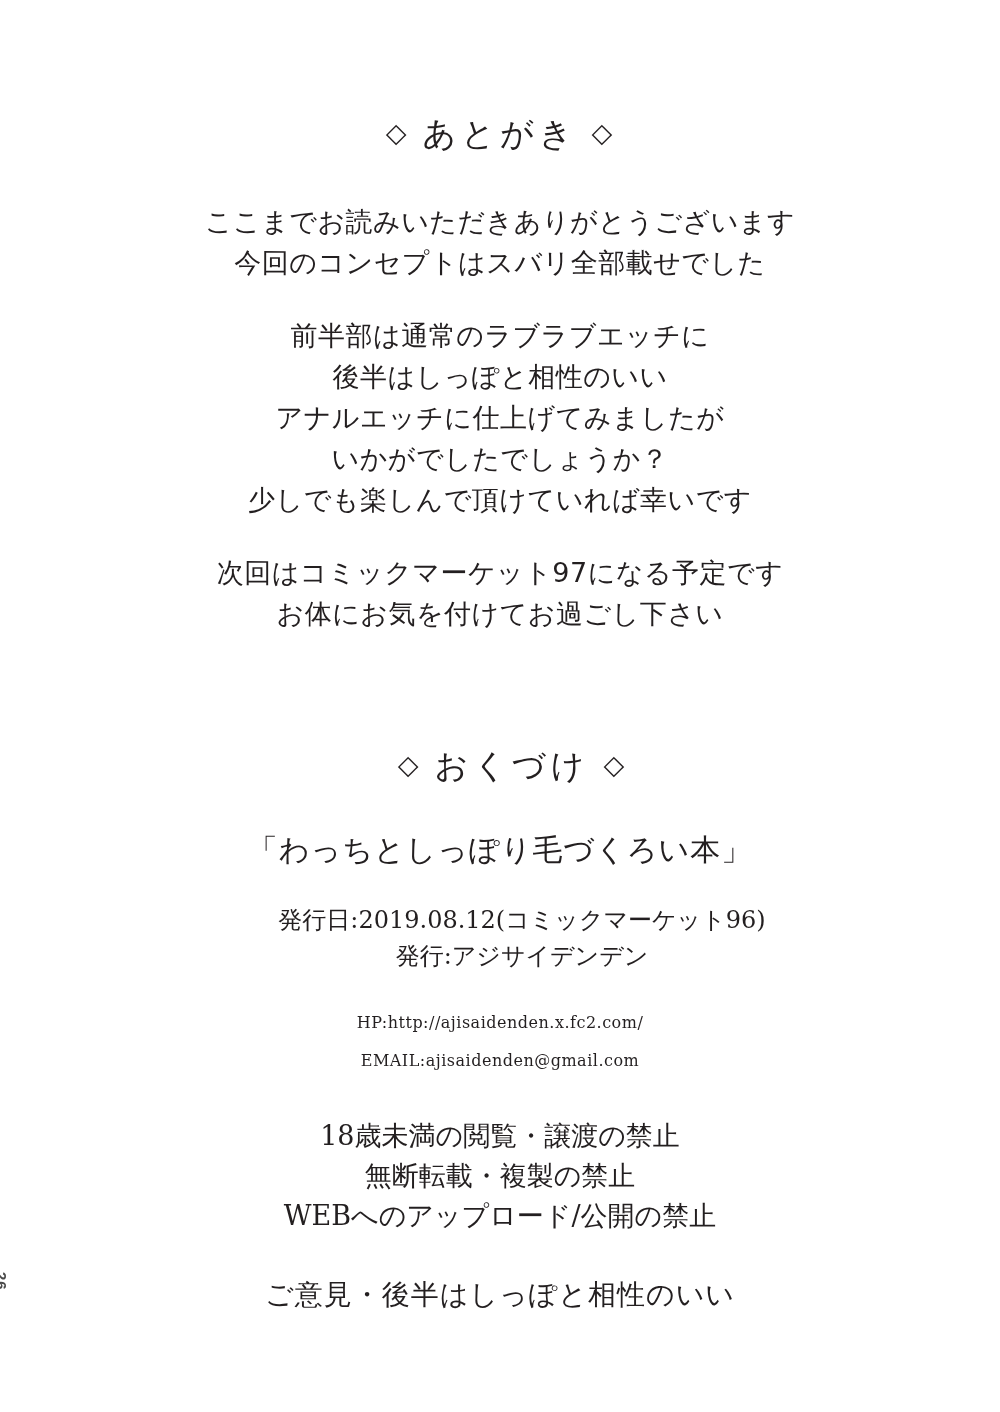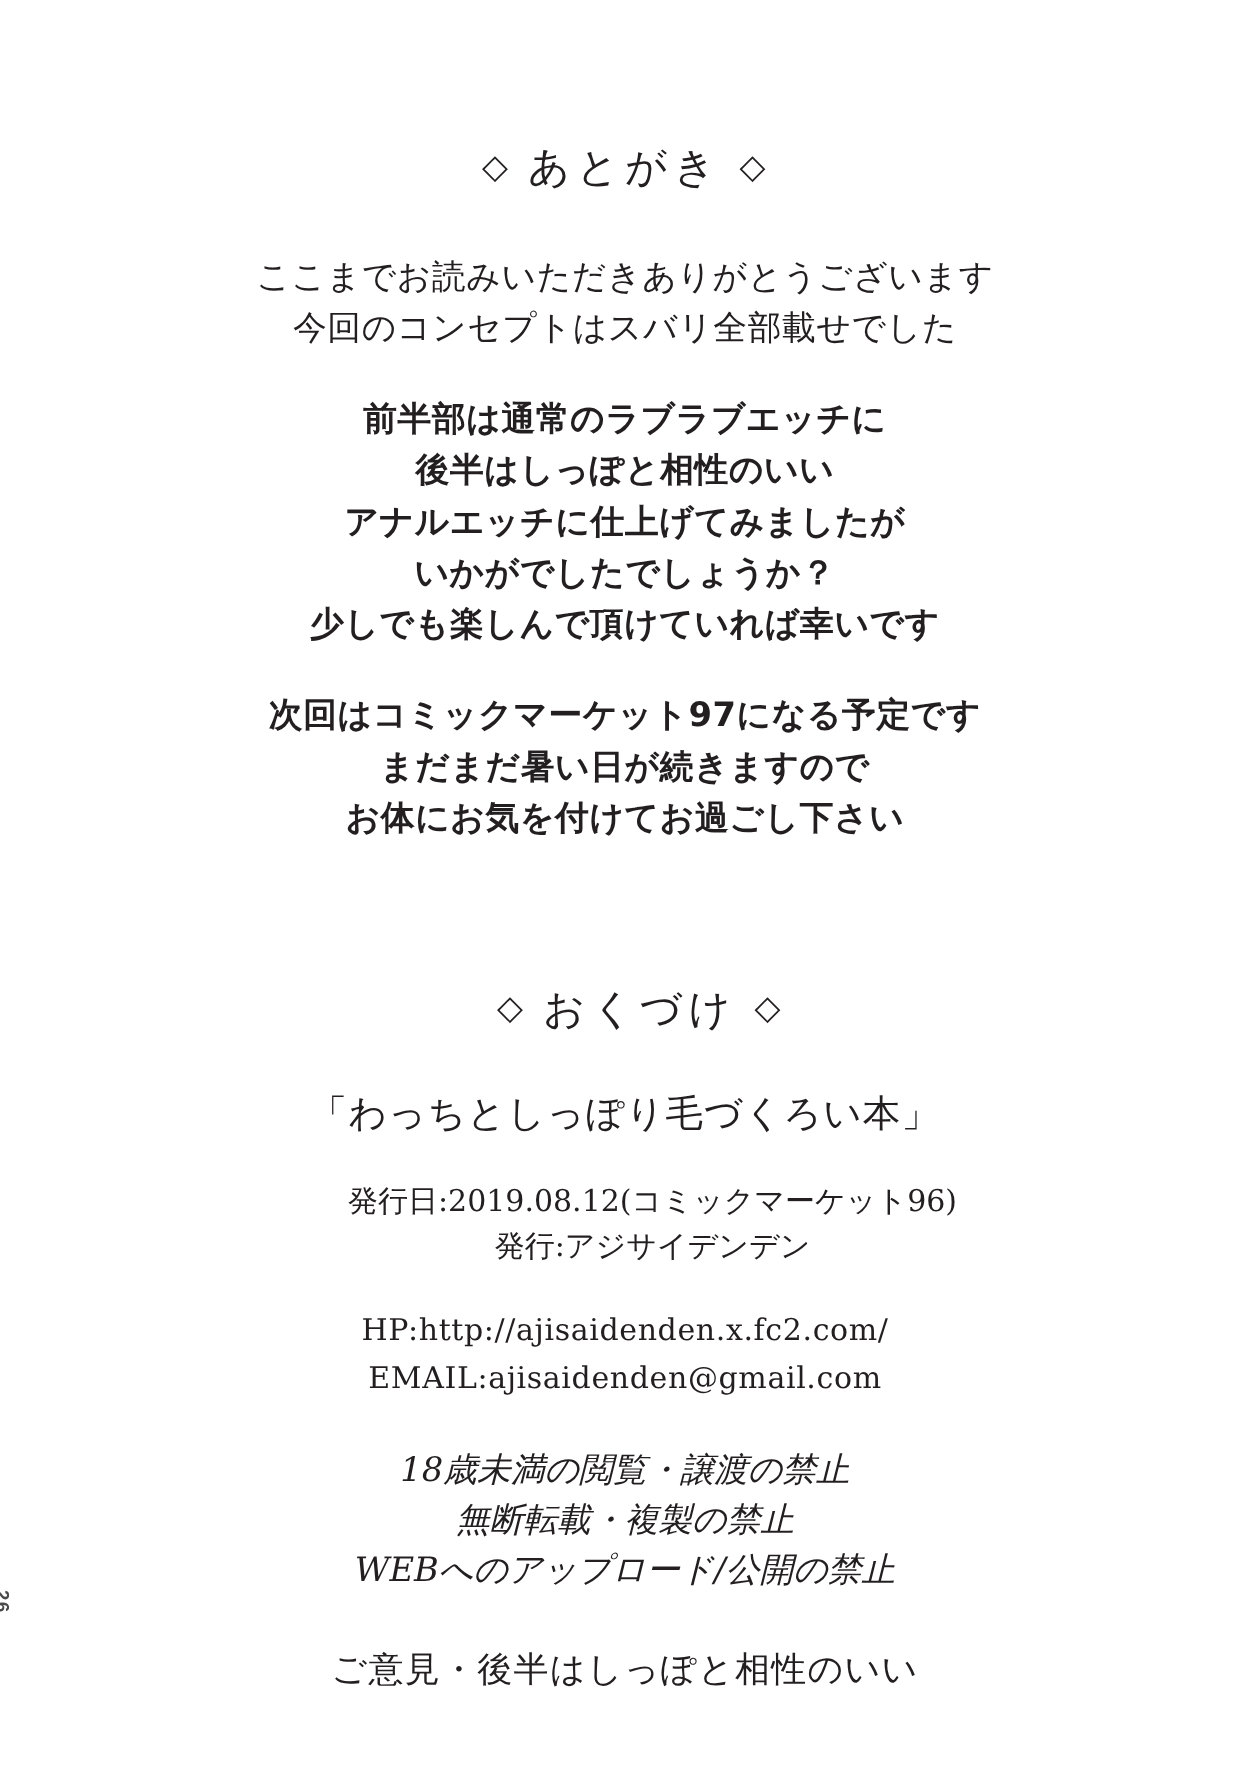--- a/index.html
+++ b/index.html
@@ -75,21 +75,20 @@
     letter-spacing: 0.5px;
     color: #231f20;
     white-space: nowrap;
   }
 
   .afterword-body {
     margin-top: 44px;
   }
   .afterword-body .block + .block {
     margin-top: 32px;
-    font-weight: bold;
   }
 
   .colophon-heading {
     margin-top: 110px;
     padding-left: 24px;
   }
 
   .colophon-title {
     font-family: "DejaVu Sans", sans-serif;
     font-size: 30px;
@@ -102,34 +101,33 @@
     font-family: "DejaVu Serif", serif;
     font-size: 24px;
     line-height: 36px;
     margin-top: 31px;
     white-space: nowrap;
     padding-left: 44px;
   }
 
   .colophon-contact {
     font-family: "DejaVu Serif", serif;
-    font-size: 24px;
+    font-size: 16px;
     line-height: 38px;
     margin-top: 30px;
     letter-spacing: 0.5px;
     white-space: nowrap;
   }
 
   .colophon-notice {
     font-family: "DejaVu Serif", serif;
     font-size: 27px;
     line-height: 40px;
     margin-top: 36px;
     white-space: nowrap;
-    font-style: italic;
   }
 
   .colophon-closing {
     font-family: "DejaVu Serif", serif;
     font-size: 28px;
     margin-top: 40px;
     letter-spacing: 1px;
     white-space: nowrap;
   }
 </style>
@@ -158,21 +156,20 @@
         <div class="block">
           <div>前半部は通常のラブラブエッチに</div>
           <div>後半はしっぽと相性のいい</div>
           <div>アナルエッチに仕上げてみましたが</div>
           <div>いかがでしたでしょうか？</div>
           <div>少しでも楽しんで頂けていれば幸いです</div>
         </div>
 
         <div class="block">
           <div>次回はコミックマーケット97になる予定です</div>
-          <div>まだまだ暑い日が続きますので</div>
           <div>お体にお気を付けてお過ごし下さい</div>
         </div>
 
       </div>
     </div>
 
     <div class="section">
 
       <div class="section-heading colophon-heading">
         <span class="diamond">◇</span><span class="heading-text">おくづけ</span><span class="diamond">◇</span>

